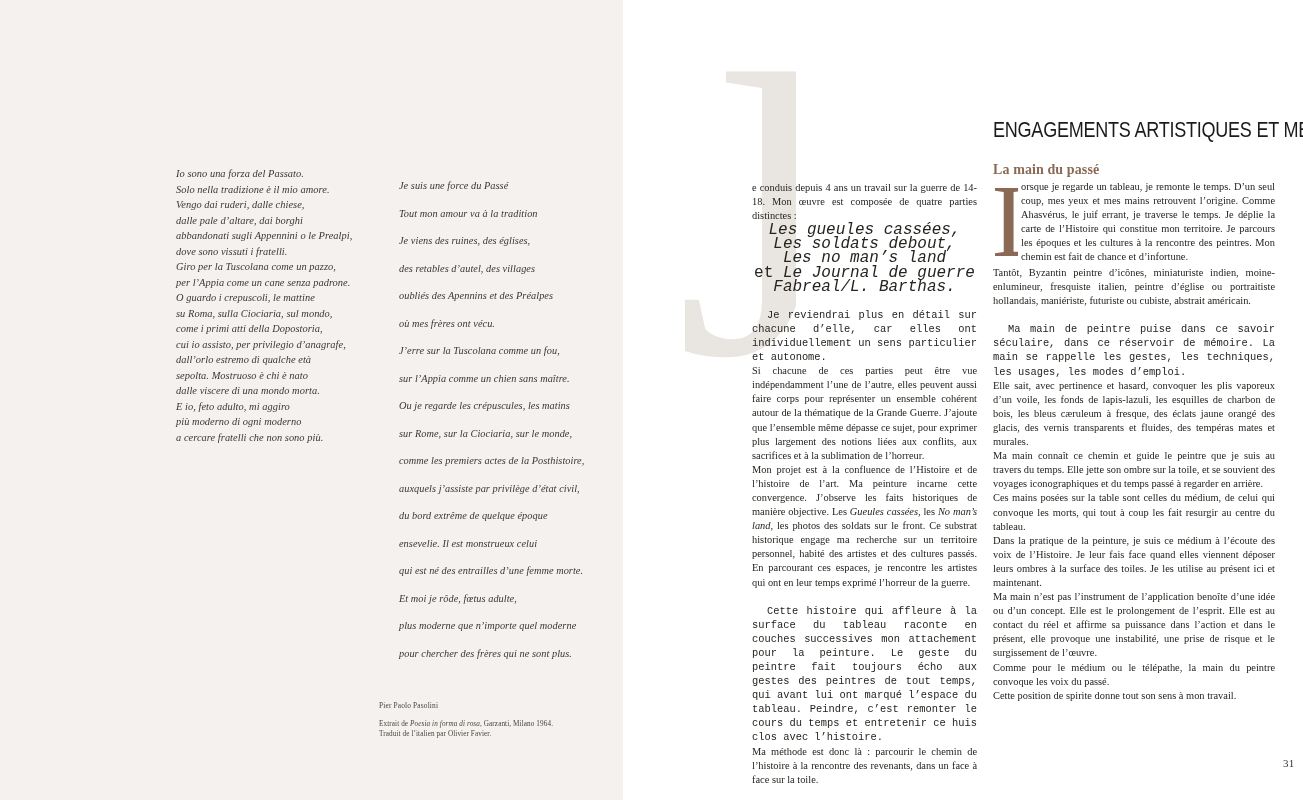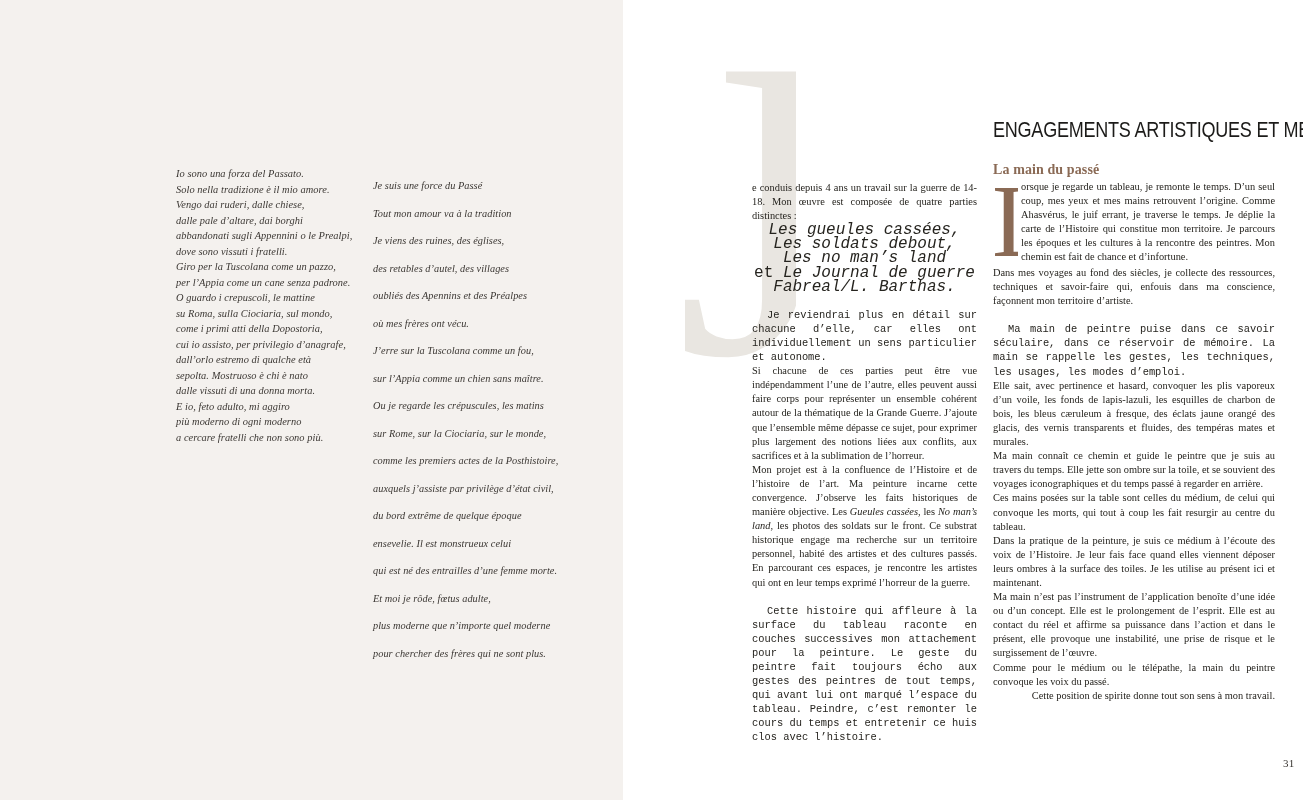--- a/index.html
+++ b/index.html
@@ -47,20 +47,21 @@
     overflow: hidden;
   }
 
   
   #poem {
     position: absolute;
     left: 176px;
     top: 166px;
     width: 420px;
     display: flex;
+    gap: 26px;
   }
   .poem-col {
     width: 197px;
   }
   .poem-line {
     font-family: "Liberation Serif", serif;
     font-style: italic;
     font-size: 10.4px;
     line-height: 15.5px;
     color: #3b3733;
@@ -137,21 +138,21 @@
     line-height: 14.1px;
     color: #26241f;
     margin: 0;
     text-align: justify;
     hyphens: auto;
     -webkit-hyphens: auto;
   }
   .body-p.indent { text-indent: 15px; }
   .body-p.gap { margin-top: 14px; font-family: Liberation Mono, monospace; }
   .body-p i { font-style: italic; }
-  .body-p.noj { text-align: right; }
+  .body-p.noj { text-align: left; }
 
   
   #dropcap-wrap {
     position: relative;
     min-height: 86px;
   }
   #dropcap {
     position: absolute;
     left: -1px;
     top: 2px;
@@ -209,21 +210,21 @@
       <div class="poem-line">abbandonati sugli Appennini o le Prealpi,</div>
       <div class="poem-line">dove sono vissuti i fratelli.</div>
       <div class="poem-line">Giro per la Tuscolana come un pazzo,</div>
       <div class="poem-line">per l’Appia come un cane senza padrone.</div>
       <div class="poem-line">O guardo i crepuscoli, le mattine</div>
       <div class="poem-line">su Roma, sulla Ciociaria, sul mondo,</div>
       <div class="poem-line">come i primi atti della Dopostoria,</div>
       <div class="poem-line">cui io assisto, per privilegio d’anagrafe,</div>
       <div class="poem-line">dall’orlo estremo di qualche età</div>
       <div class="poem-line">sepolta. Mostruoso è chi è nato</div>
-      <div class="poem-line">dalle vissuti di una donna morta.</div>
+      <div class="poem-line">dalle viscere di una mondo morta.</div>
       <div class="poem-line">E io, feto adulto, mi aggiro</div>
       <div class="poem-line">più moderno di ogni moderno</div>
       <div class="poem-line">a cercare fratelli che non sono più.</div>
     </div>
     <div class="poem-col poem-col-fr">
       <div class="poem-line">Je suis une force du Passé</div>
       <div class="poem-line">Tout mon amour va à la tradition</div>
       <div class="poem-line">Je viens des ruines, des églises,</div>
       <div class="poem-line">des retables d’autel, des villages</div>
       <div class="poem-line">oubliés des Apennins et des Préalpes</div>
@@ -236,44 +237,52 @@
       <div class="poem-line">auxquels j’assiste par privilège d’état civil,</div>
       <div class="poem-line">du bord extrême de quelque époque</div>
       <div class="poem-line">ensevelie. Il est monstrueux celui</div>
       <div class="poem-line">qui est né des entrailles d’une femme morte.</div>
       <div class="poem-line">Et moi je rôde, fœtus adulte,</div>
       <div class="poem-line">plus moderne que n’importe quel moderne</div>
       <div class="poem-line">pour chercher des frères qui ne sont plus.</div>
     </div>
   </div>
 
+  <div id="credit">
+    <div class="credit-author">Pier Paolo Pasolini</div>
+    <div class="credit-source">
+      <span>Extrait de </span><i>Poesia in forma di rosa</i><span>, Garzanti, Milano 1964.</span><br>
+      <span>Traduit de l’italien par Olivier Favier.</span>
+    </div>
+  </div>
 
   <div id="col-mid">
     <p class="body-p">e conduis depuis 4 ans un travail sur la guerre de 14-18. Mon œuvre est composée de quatre parties distinctes :</p>
     <div class="title-list">Les gueules cassées,</div>
     <div class="title-list">Les soldats debout,</div>
     <div class="title-list">Les no man’s land</div>
     <div class="title-list"><span class="roman">et </span><span>Le Journal de guerre Fabreal/L. Barthas.</span></div>
 
     <p class="body-p indent gap">Je reviendrai plus en détail sur chacune d’elle, car elles ont individuellement un sens particulier et autonome.</p>
     <p class="body-p">Si chacune de ces parties peut être vue indépendamment l’une de l’autre, elles peuvent aussi faire corps pour représenter un ensemble cohérent autour de la thématique de la Grande Guerre. J’ajoute que l’ensemble même dépasse ce sujet, pour exprimer plus largement des notions liées aux conflits, aux sacrifices et à la sublimation de l’horreur.</p>
     <p class="body-p"><span>Mon projet est à la confluence de l’Histoire et de l’histoire de l’art. Ma peinture incarne cette convergence. J’observe les faits historiques de manière objective. Les </span><i>Gueules cassées</i><span>, les </span><i>No man’s land</i><span>, les photos des soldats sur le front. Ce substrat historique engage ma recherche sur un territoire personnel, habité des artistes et des cultures passés. En parcourant ces espaces, je rencontre les artistes qui ont en leur temps exprimé l’horreur de la guerre.</span></p>
     <p class="body-p indent gap">Cette histoire qui affleure à la surface du tableau raconte en couches successives mon attachement pour la peinture. Le geste du peintre fait toujours écho aux gestes des peintres de tout temps, qui avant lui ont marqué l’espace du tableau. Peindre, c’est remonter le cours du temps et entretenir ce huis clos avec l’histoire.</p>
+    <p class="body-p">Ma méthode est donc là : parcourir le chemin de l’histoire à la rencontre des revenants, dans un face à face sur la toile.</p>
   </div>
 
   <div id="col-right">
     <h1 class="head-title">ENGAGEMENTS ARTISTIQUES ET MÉTHODOLOGIQUES</h1>
     <h2 class="head-sub">La main du passé</h2>
 
     <div id="dropcap-wrap">
       <div id="dropcap">L</div>
       <p class="body-p">orsque je regarde un tableau, je remonte le temps. D’un seul coup, mes yeux et mes mains retrouvent l’origine. Comme Ahasvérus, le juif errant, je traverse le temps. Je déplie la carte de l’Histoire qui constitue mon territoire. Je parcours les époques et les cultures à la rencontre des peintres. Mon chemin est fait de chance et d’infortune.</p>
     </div>
 
-    <p class="body-p">Dans mes voyages au fond des siècles, je collecte des ressources, techniques et savoir-faire qui, enfouis dans ma conscience, façonnent mon territoire d’artiste.</p>
+    <p class="body-p">Tantôt, Byzantin peintre d’icônes, miniaturiste indien, moine-enlumineur, fresquiste italien, peintre d’église ou portraitiste hollandais, maniériste, futuriste ou cubiste, abstrait américain.</p>
     <p class="body-p indent gap">Ma main de peintre puise dans ce savoir séculaire, dans ce réservoir de mémoire. La main se rappelle les gestes, les techniques, les usages, les modes d’emploi.</p>
     <p class="body-p">Elle sait, avec pertinence et hasard, convoquer les plis vaporeux d’un voile, les fonds de lapis-lazuli, les esquilles de charbon de bois, les bleus cæruleum à fresque, des éclats jaune orangé des glacis, des vernis transparents et fluides, des tempéras mates et murales.</p>
     <p class="body-p">Ma main connaît ce chemin et guide le peintre que je suis au travers du temps. Elle jette son ombre sur la toile, et se souvient des voyages iconographiques et du temps passé à regarder en arrière.</p>
     <p class="body-p">Ces mains posées sur la table sont celles du médium, de celui qui convoque les morts, qui tout à coup les fait resurgir au centre du tableau.</p>
     <p class="body-p">Dans la pratique de la peinture, je suis ce médium à l’écoute des voix de l’Histoire. Je leur fais face quand elles viennent déposer leurs ombres à la surface des toiles. Je les utilise au présent ici et maintenant.</p>
     <p class="body-p">Ma main n’est pas l’instrument de l’application benoîte d’une idée ou d’un concept. Elle est le prolongement de l’esprit. Elle est au contact du réel et affirme sa puissance dans l’action et dans le présent, elle provoque une instabilité, une prise de risque et le surgissement de l’œuvre.</p>
     <p class="body-p">Comme pour le médium ou le télépathe, la main du peintre convoque les voix du passé.</p>
     <p class="body-p noj">Cette position de spirite donne tout son sens à mon travail.</p>
   </div>
 

